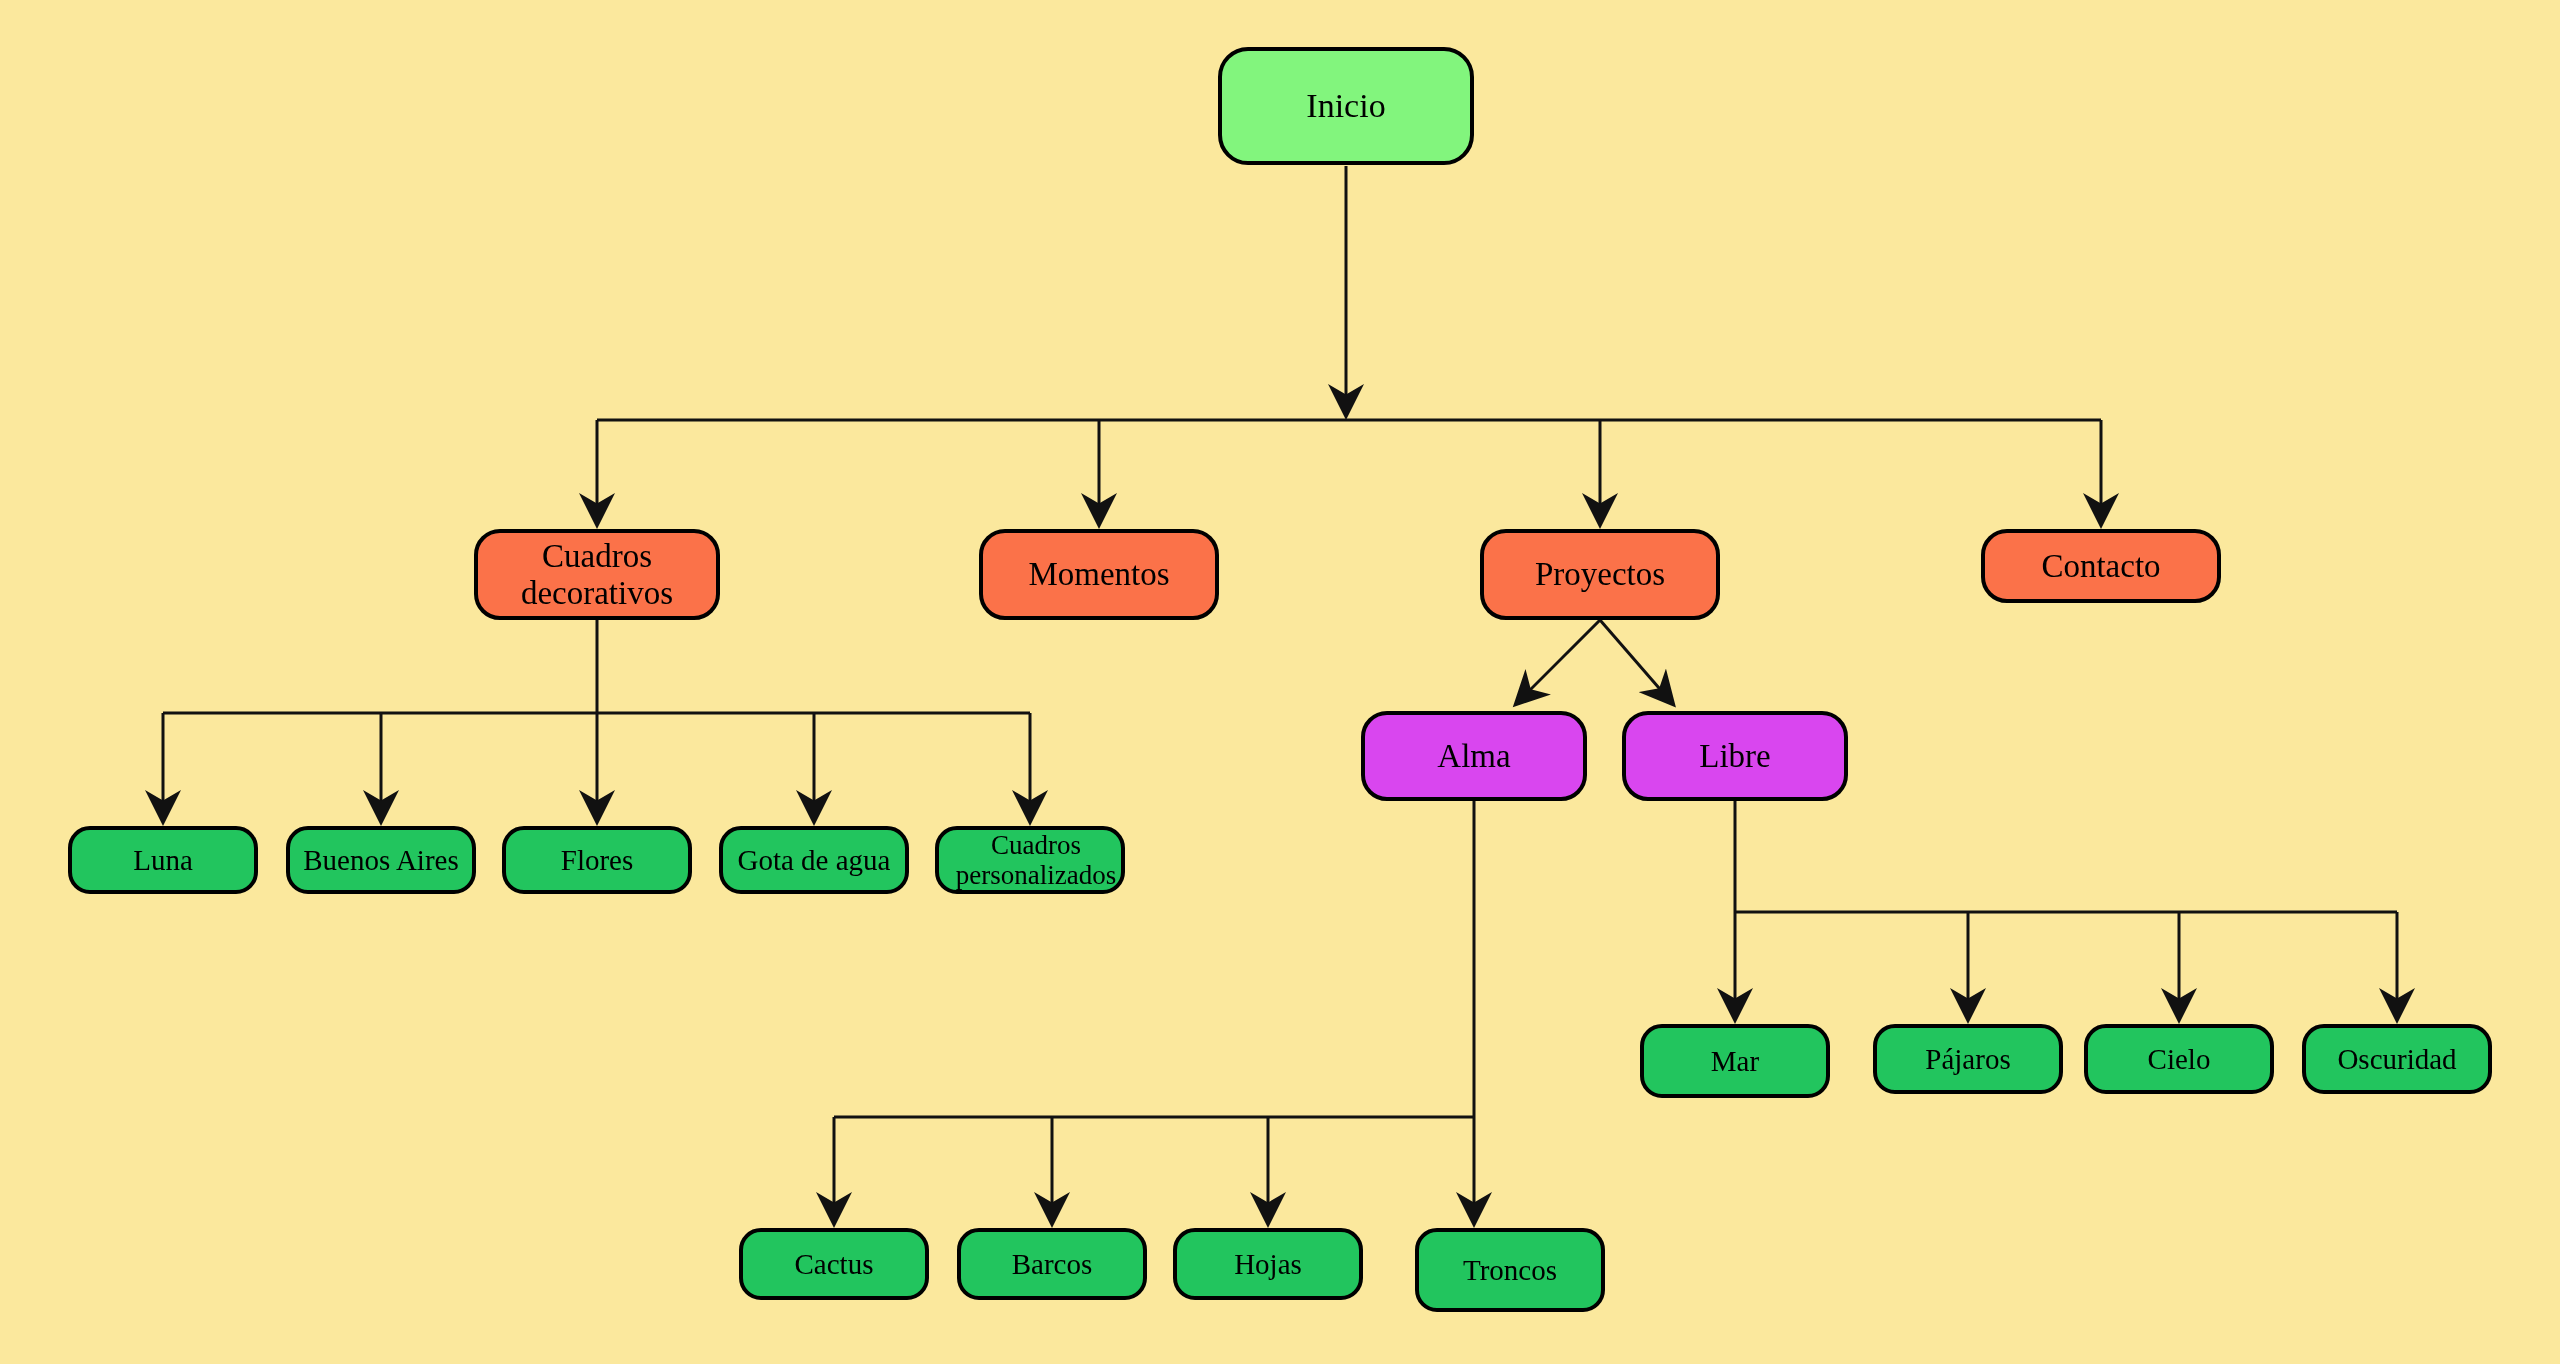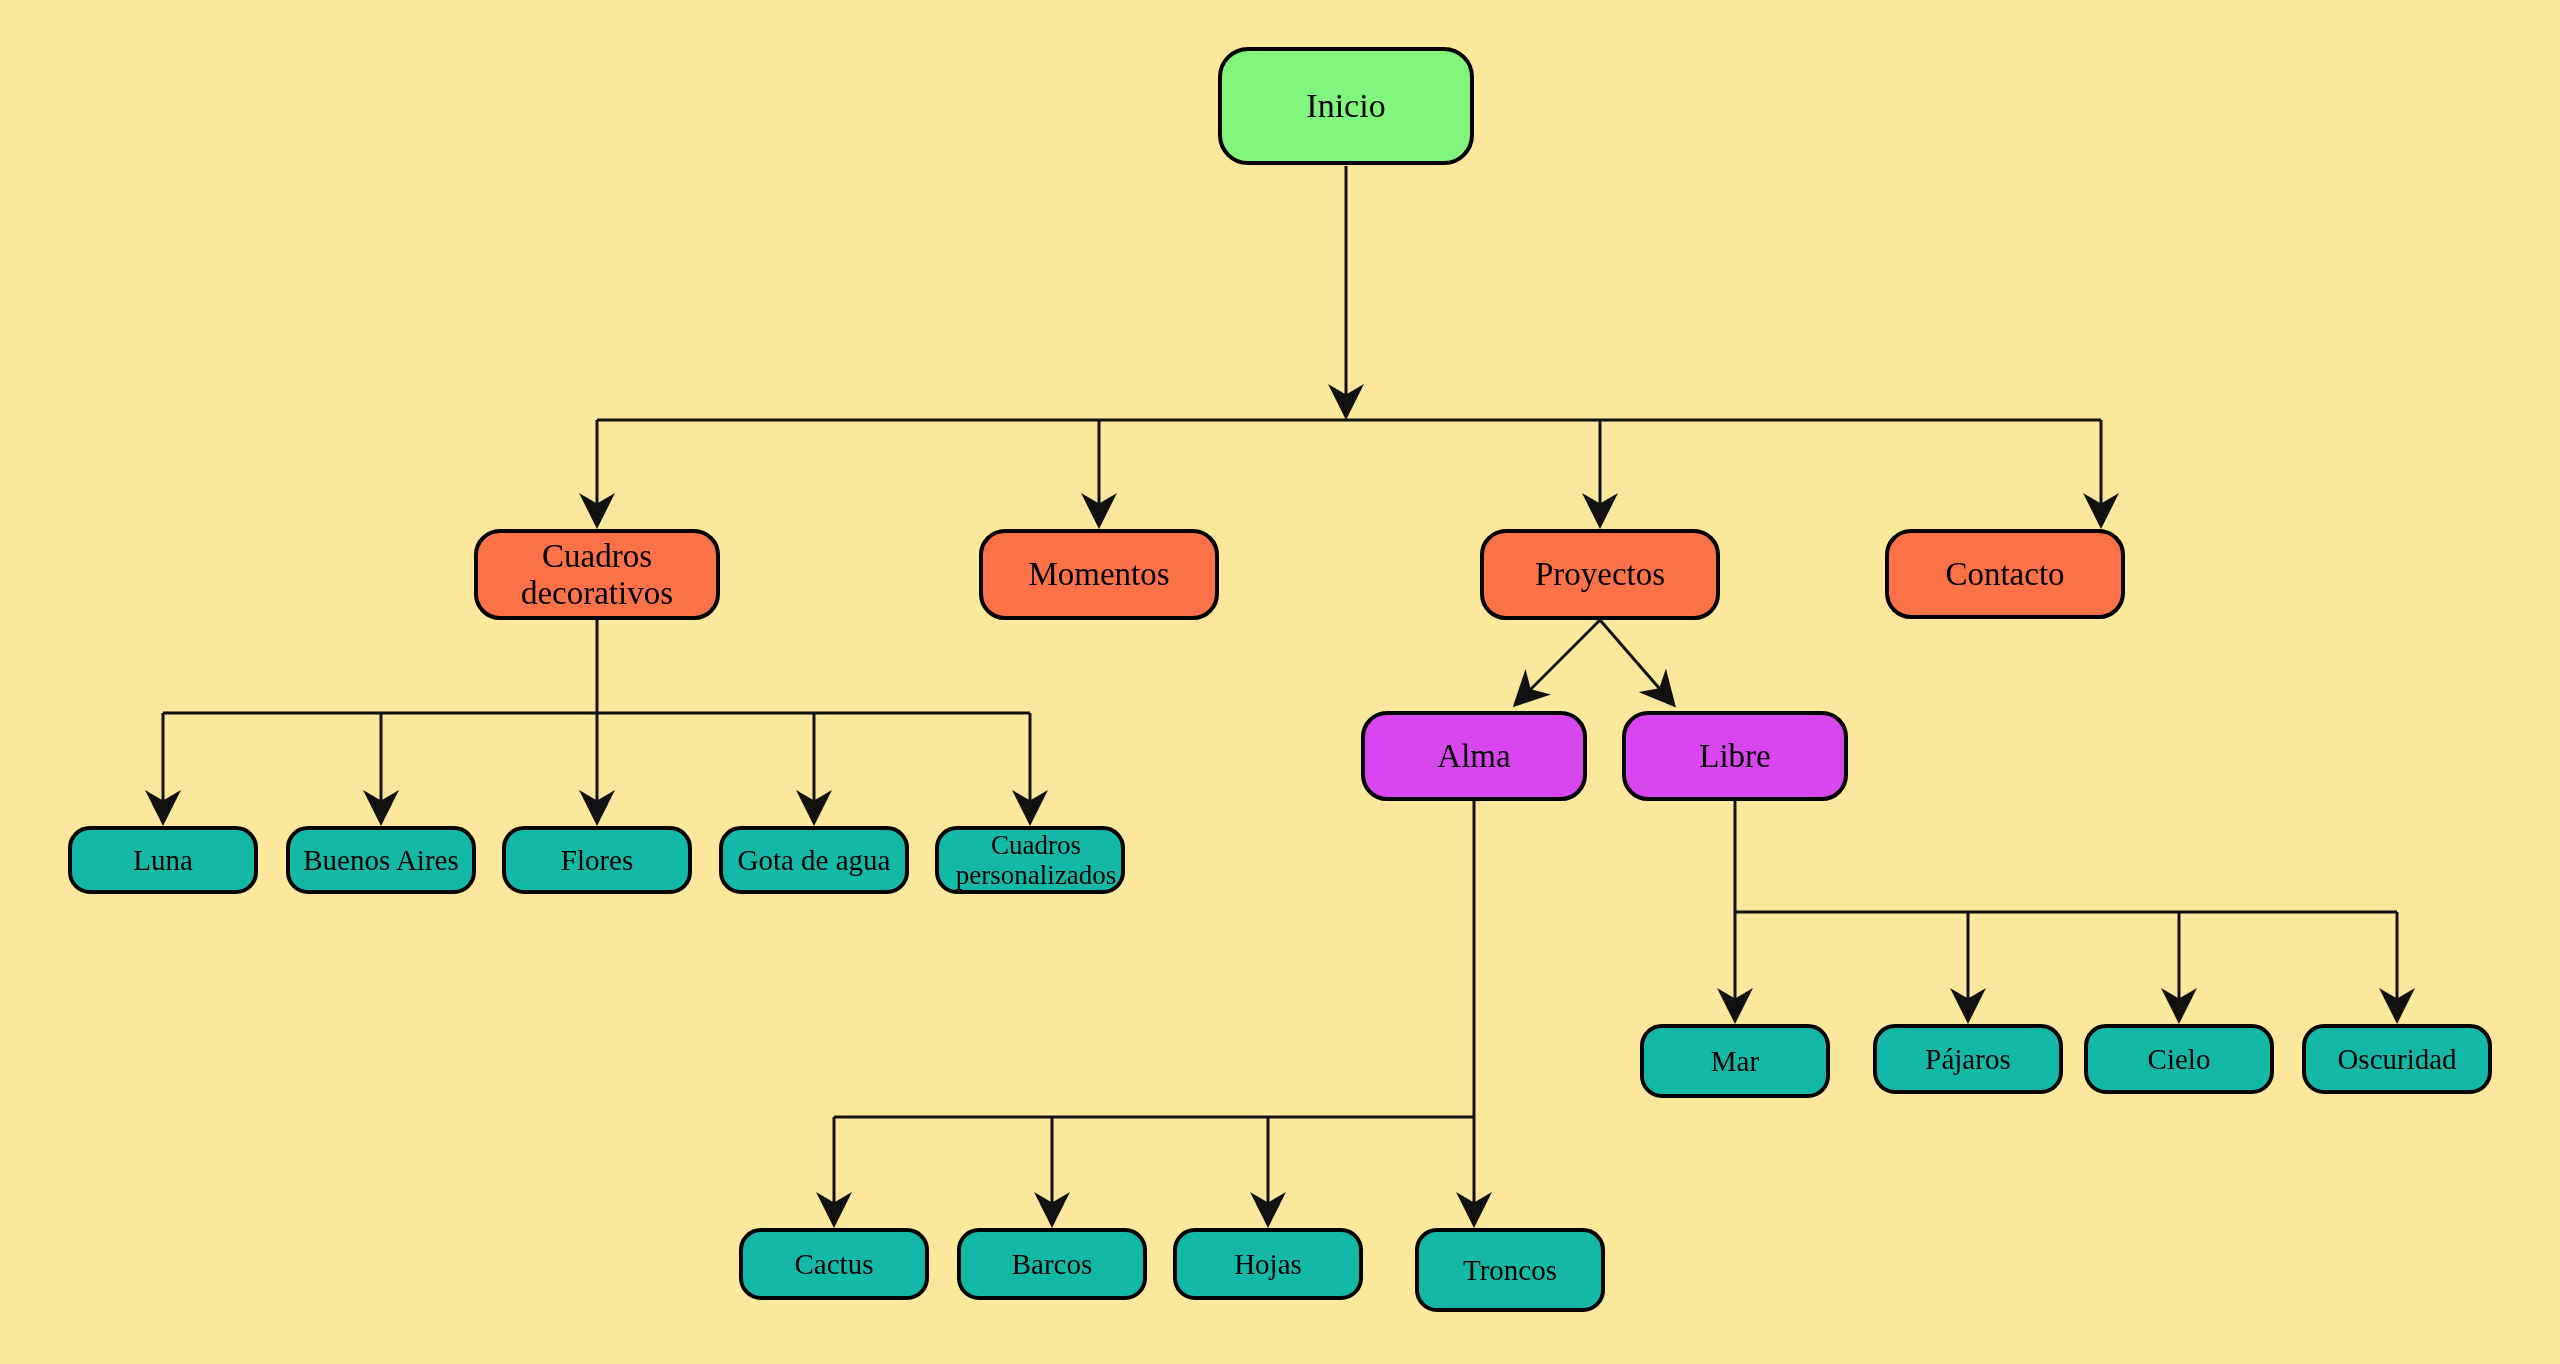--- a/index.html
+++ b/index.html
@@ -19,28 +19,28 @@
     display:flex;
     align-items:center;
     justify-content:center;
     text-align:center;
     line-height:1.12;
     padding:2px 8px;
   }
   .lv1{background:#82F57D;border-radius:30px;font-size:34px;}
   .lv2{background:#FB7249;border-radius:26px;font-size:33px;}
   .lv3{background:#d946ef;border-radius:26px;font-size:33px;}
-  .leaf{background:#14b8a6;border-radius:22px;font-size:29px;}
+  .leaf{background:#22c55e;border-radius:22px;font-size:29px;}
   .leaf.small{font-size:27px;}
   
   #n-inicio   {left:1218px;top:47px;  width:256px;height:118px;}
   #n-cuadros  {left:474px; top:529px; width:246px;height:91px;}
   #n-momentos {left:979px; top:529px; width:240px;height:91px;}
   #n-proyectos{left:1480px;top:529px; width:240px;height:91px;}
-  #n-contacto {left:1885px;top:529px; width:240px;height:90px;}
+  #n-contacto {left:1981px;top:529px; width:240px;height:74px;}
   #n-luna     {left:68px;  top:826px; width:190px;height:68px;}
   #n-baires   {left:286px; top:826px; width:190px;height:68px;}
   #n-flores   {left:502px; top:826px; width:190px;height:68px;}
   #n-gota     {left:719px; top:826px; width:190px;height:68px;}
   #n-cpers    {left:935px; top:826px; width:190px;height:68px;padding-left:20px;}
   #n-alma     {left:1361px;top:711px; width:226px;height:90px;}
   #n-libre    {left:1622px;top:711px; width:226px;height:90px;}
   #n-mar      {left:1640px;top:1024px;width:190px;height:74px;}
   #n-pajaros  {left:1873px;top:1024px;width:190px;height:70px;}
   #n-cielo    {left:2084px;top:1024px;width:190px;height:70px;}

